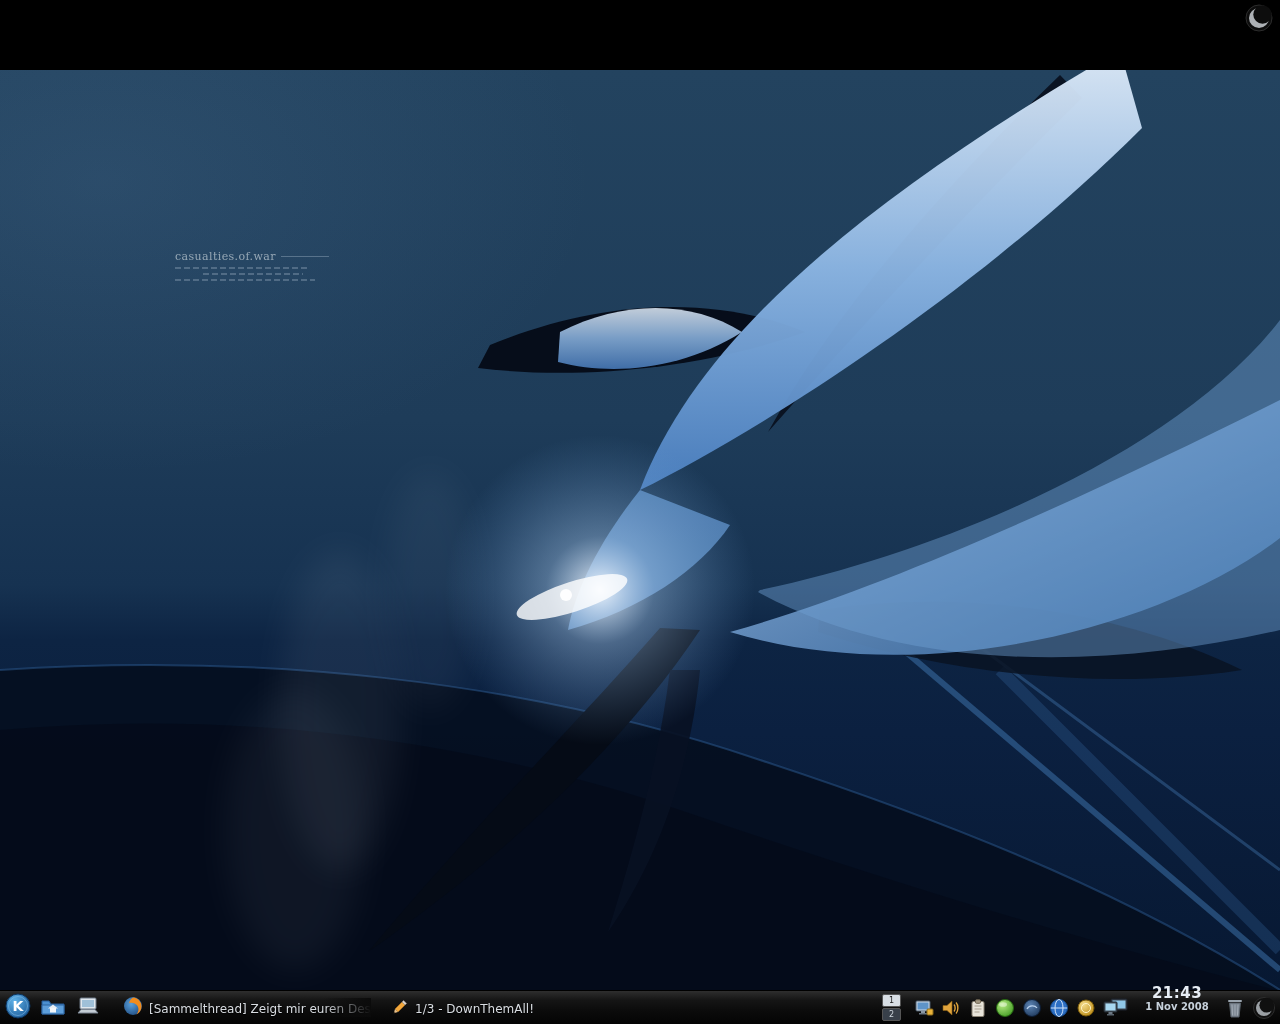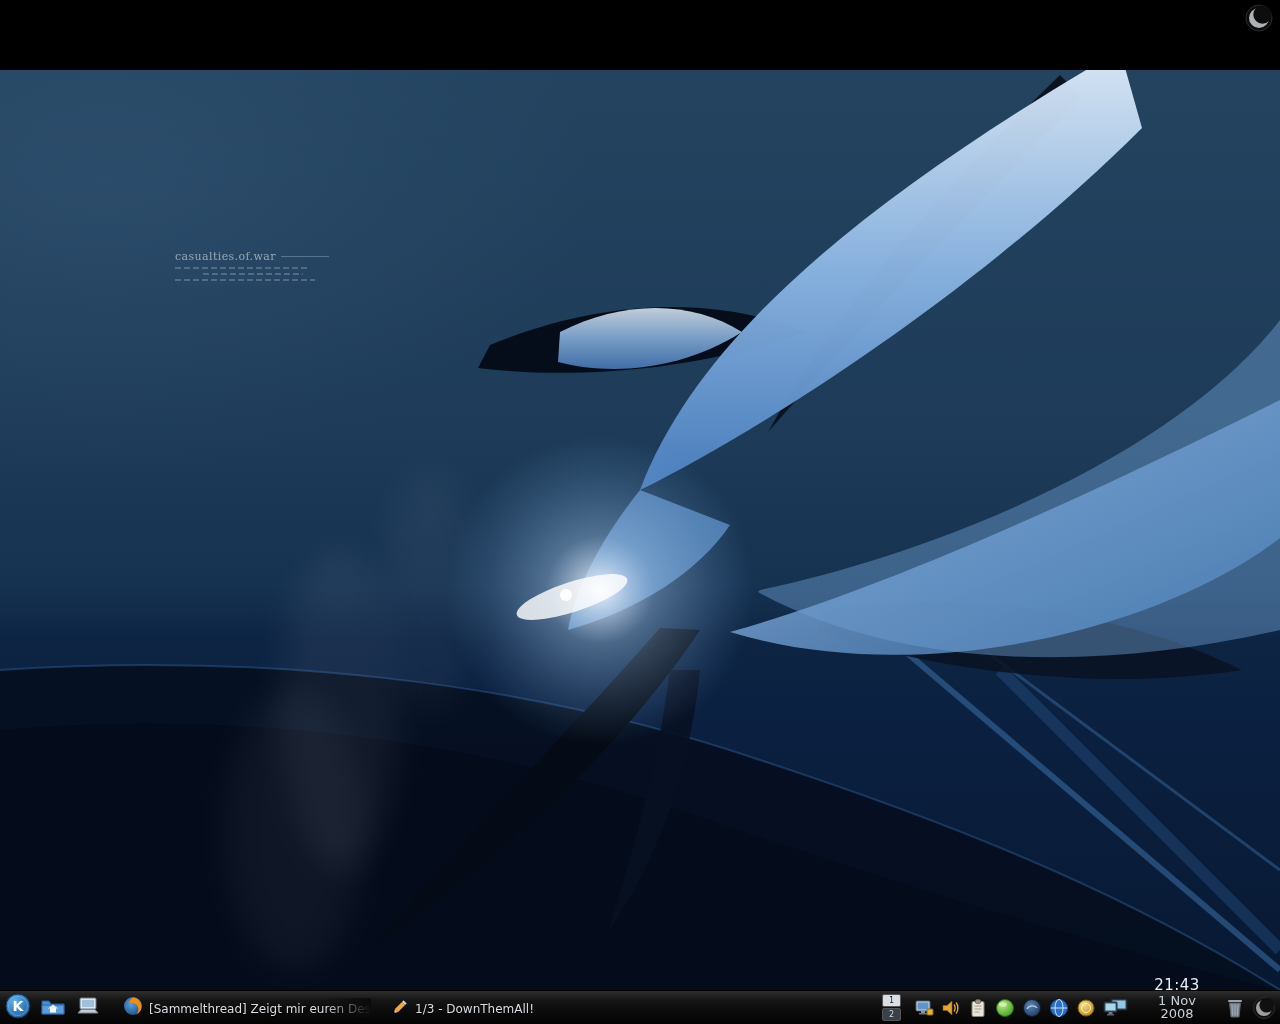--- a/index.html
+++ b/index.html
@@ -47,23 +47,23 @@
 
   .pager { display: flex; flex-direction: column; gap: 1px; margin-right: 12px; cursor: pointer; }
   .pager-cell { width: 19px; height: 13px; font-size: 8px; line-height: 12px; text-align: center; border: 1px solid #555; border-radius: 2px; }
   .pager-cell.active { background: #d8dee4; color: #1a1a1a; }
   .pager-cell.inactive { background: #38404a; color: #cdd5dd; }
 
   .tray { display: flex; align-items: center; gap: 5px; }
   .tray-icon { width: 22px; height: 22px; display: flex; align-items: center; justify-content: center; cursor: pointer; }
   .tray-icon.wide { width: 28px; }
 
-  .clock { margin: 0 8px 16px 10px; width: 74px; text-align: center; color: #e8eef5; cursor: pointer; line-height: 1.05; }
+  .clock { margin: 0 8px 16px 10px; width: 74px; text-align: center; color: #e8eef5; cursor: pointer; line-height: 1.05; font-weight: bold; }
   .clock .time { font-size: 15px; letter-spacing: .5px; }
-  .clock .date { font-size: 13px; color: #c7d1db; }
+  .clock .date { font-size: 10px; color: #c7d1db; }
 
   .trash { width: 26px; height: 26px; display: flex; align-items: center; justify-content: center; cursor: pointer; }
   .panel-cashew { width: 24px; height: 24px; margin-left: 4px; cursor: pointer; }
 </style>
 </head>
 <body>
 
 <div id="screen">
 
   <div class="top-bar">

